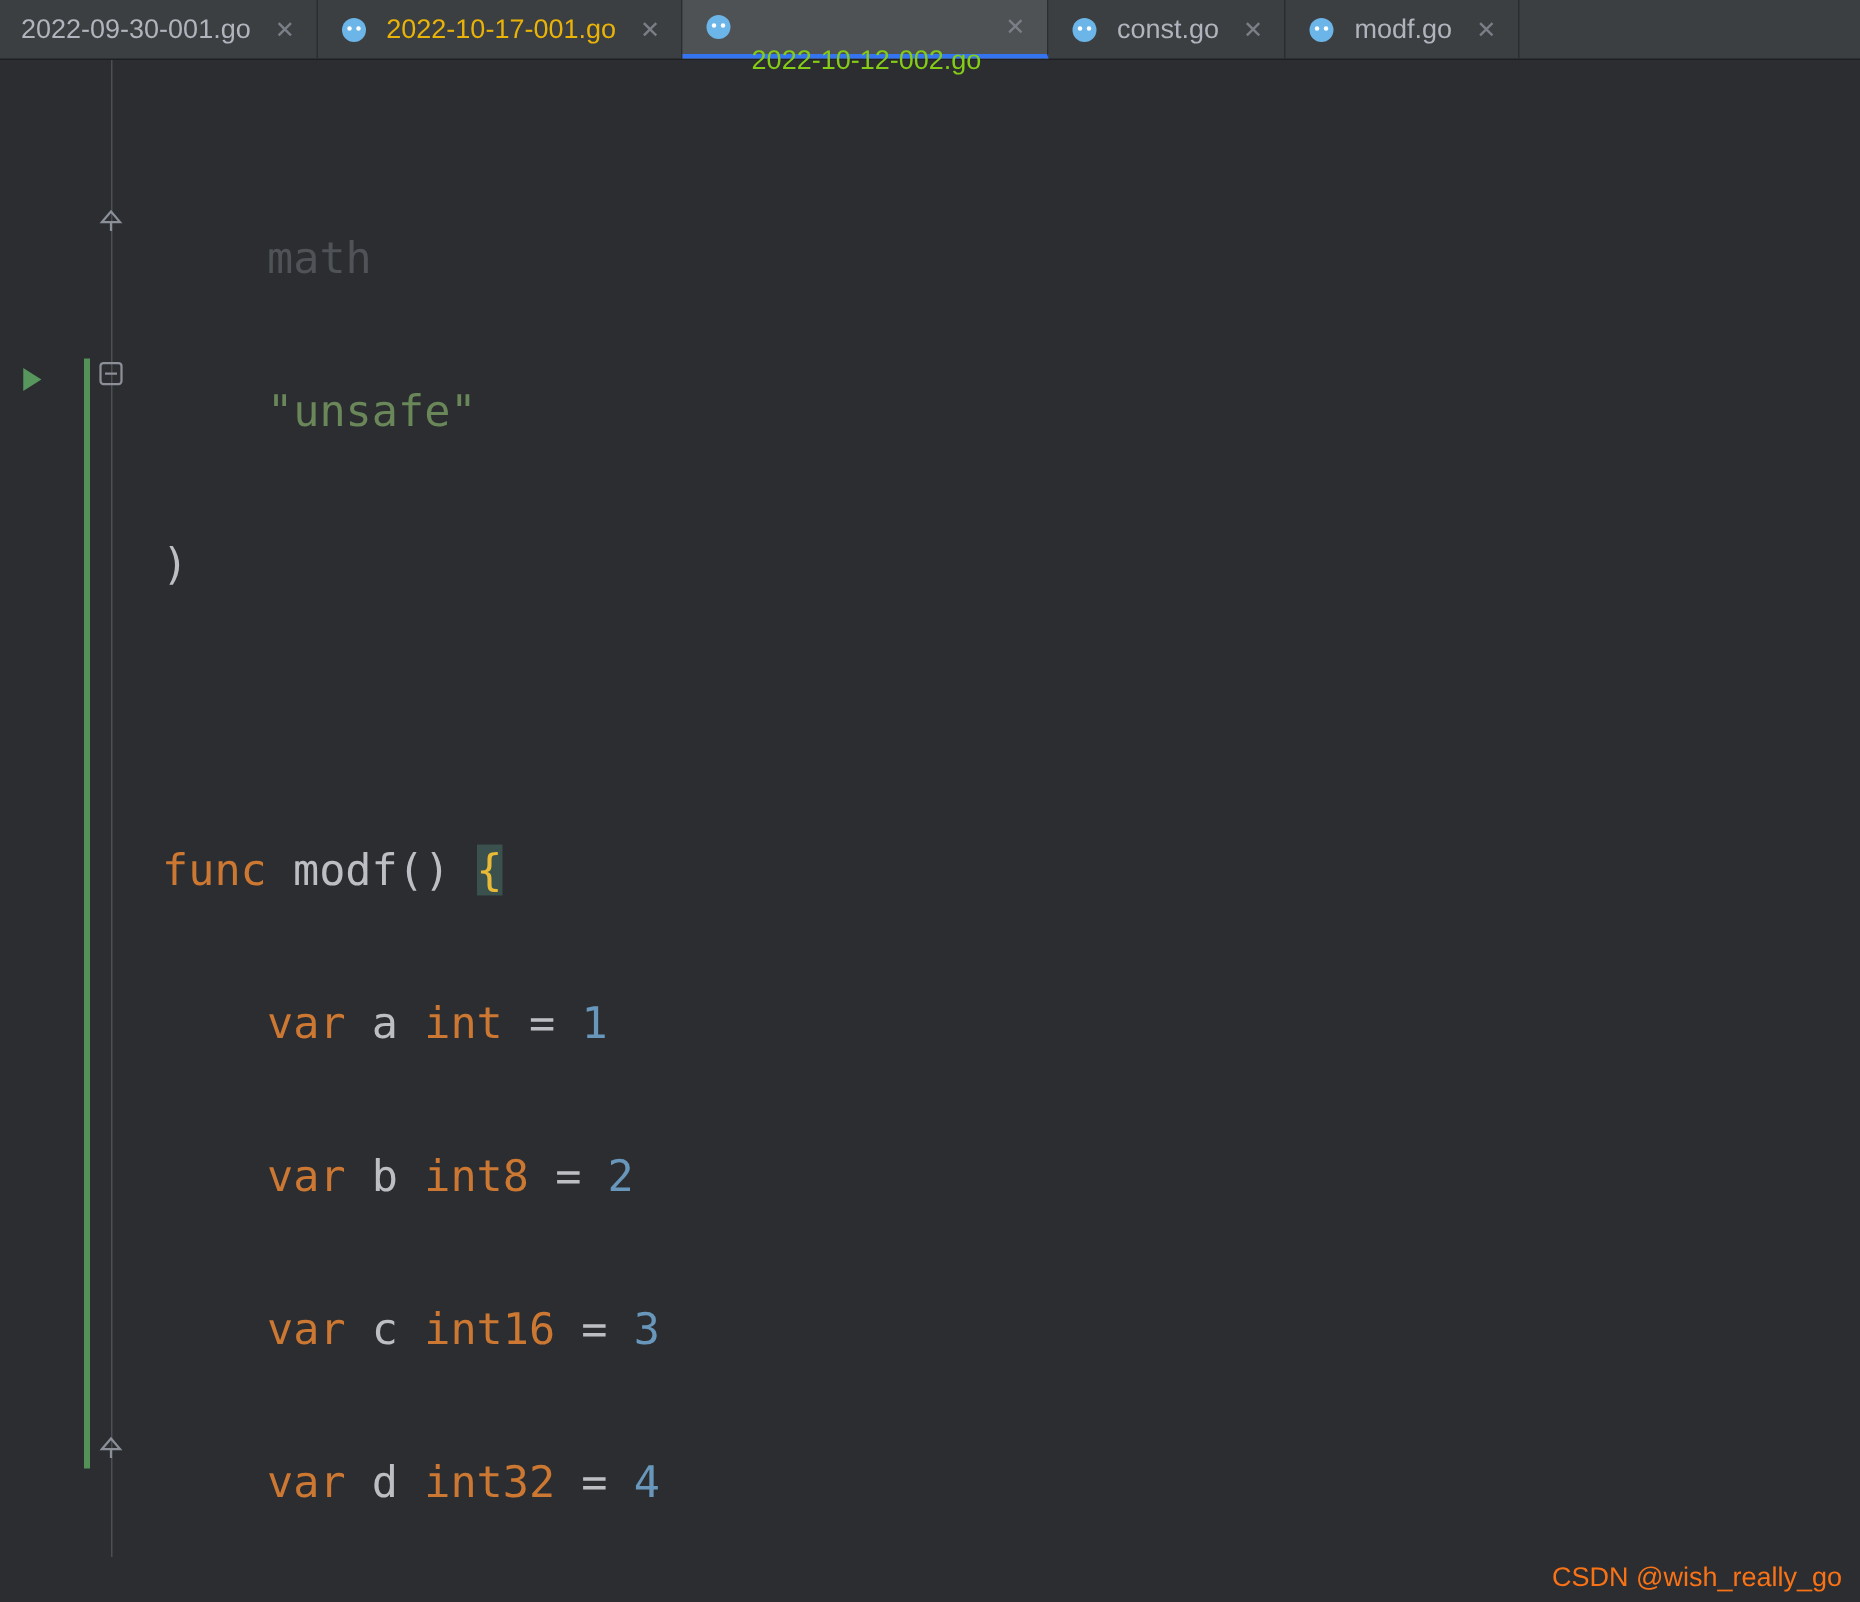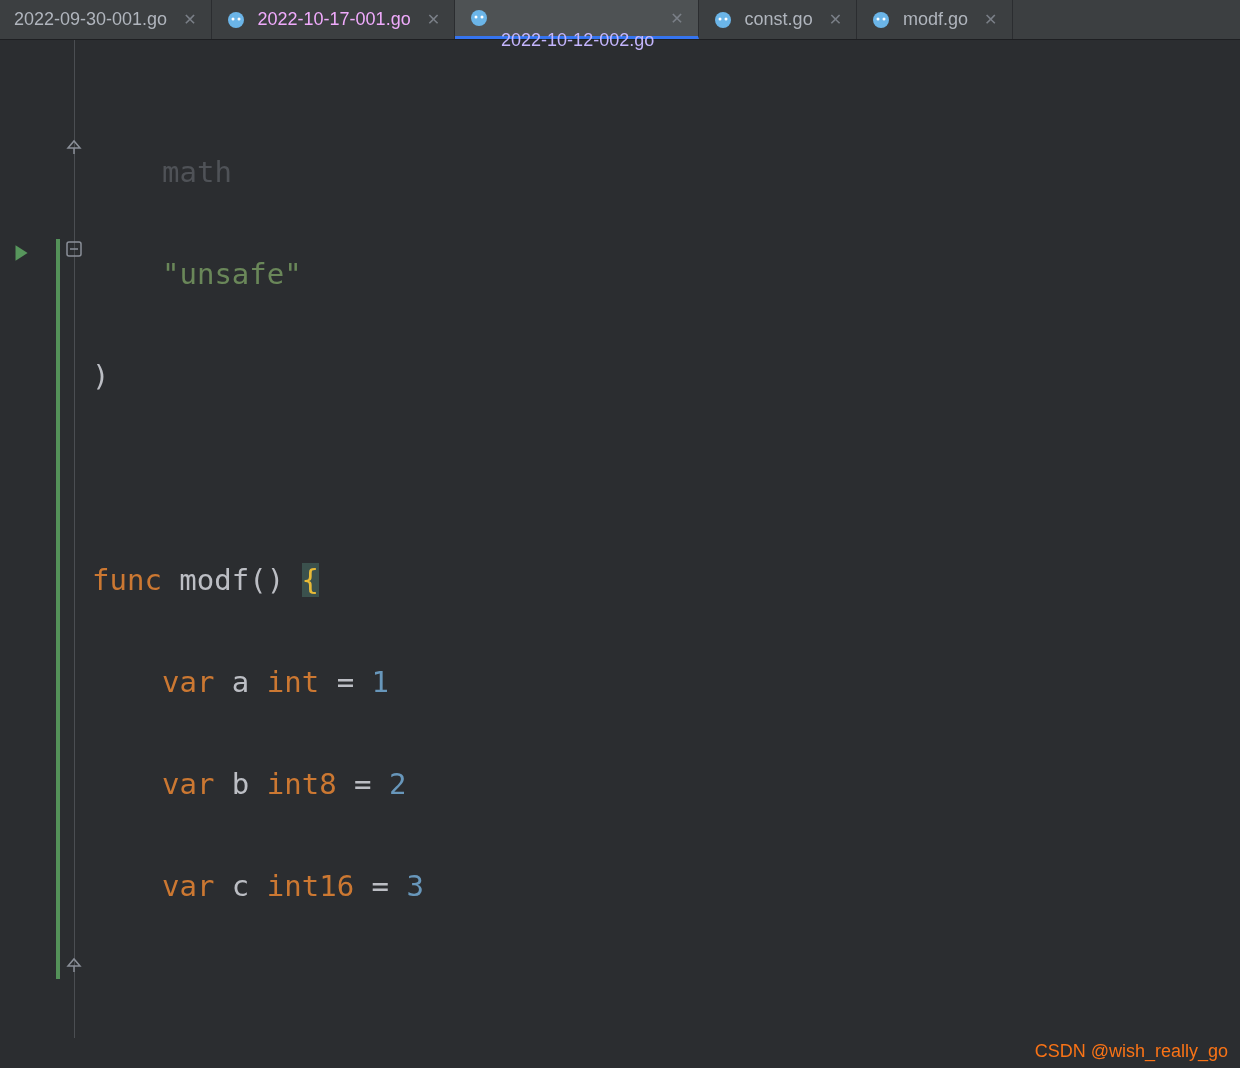--- a/index.html
+++ b/index.html
@@ -26,22 +26,22 @@
       color: #b0b5bd;
       border-right: 1px solid #2b2d30;
       cursor: pointer;
       font-family: -apple-system, 'Segoe UI', sans-serif;
     }
     .tab.active {
       background: #4e5254;
       border-bottom: 3px solid #3574f0;
       color: #dfe1e5;
     }
-    .tab.modified .tab-label { color: #f0abfc; }
-    .tab.active.modified .tab-label { color: #c4b5fd; margin-top: 44px; }
+    .tab.modified .tab-label { color: #eab308; }
+    .tab.active.modified .tab-label { color: #84cc16; margin-top: 44px; }
     .tab .tab-label { white-space: nowrap; }
     .close-x {
       color: #7a7f87;
       font-size: 16px;
       margin-left: 4px;
     }
     .go-icon {
       width: 20px;
       height: 20px;
       display: inline-flex;
@@ -108,21 +108,21 @@
     .brace-hl { background: #3b514d; color: #e8ba36; }
     .watermark {
       position: absolute;
       bottom: 6px;
       right: 12px;
       color: #f97316;
       font-size: 18px;
       font-family: -apple-system, 'Segoe UI', sans-serif;
     }
     .faded { color: #4f5257; }
-    .line { display: block; height: 51px; }
+    .line { display: block; height: 51px; margin-left: 16px; }
     .indent1 { padding-left: 70px; }
   </style>
 </head>
 <body>
 
 <div class="tab-bar">
   <div class="tab">
     <span class="tab-label">2022-09-30-001.go</span>
     <span class="close-x">✕</span>
   </div>
@@ -203,20 +203,21 @@
   <div class="code-area">
     <div class="change-stripe" style="top:199px;height:740px"></div>
 <span class="line indent1"><span class="faded">math</span></span>
 <span class="line indent1"><span class="str">"unsafe"</span></span>
 <span class="line"><span>)</span></span>
 <span class="line"></span>
 <span class="line"><span class="kw">func</span> <span>modf</span><span>(</span><span>)</span> <span class="brace-hl">{</span></span>
 <span class="line indent1"><span class="kw">var</span> <span>a</span> <span class="type">int</span> <span>=</span> <span class="num">1</span></span>
 <span class="line indent1"><span class="kw">var</span> <span>b</span> <span class="type">int8</span> <span>=</span> <span class="num">2</span></span>
 <span class="line indent1"><span class="kw">var</span> <span>c</span> <span class="type">int16</span> <span>=</span> <span class="num">3</span></span>
+<span class="line indent1"><span class="kw">var</span> <span>d</span> <span class="type">int32</span> <span>=</span> <span class="num">4</span></span>
 <span class="line indent1">    </span>
 
 
 
 
 
 
 
 
 

